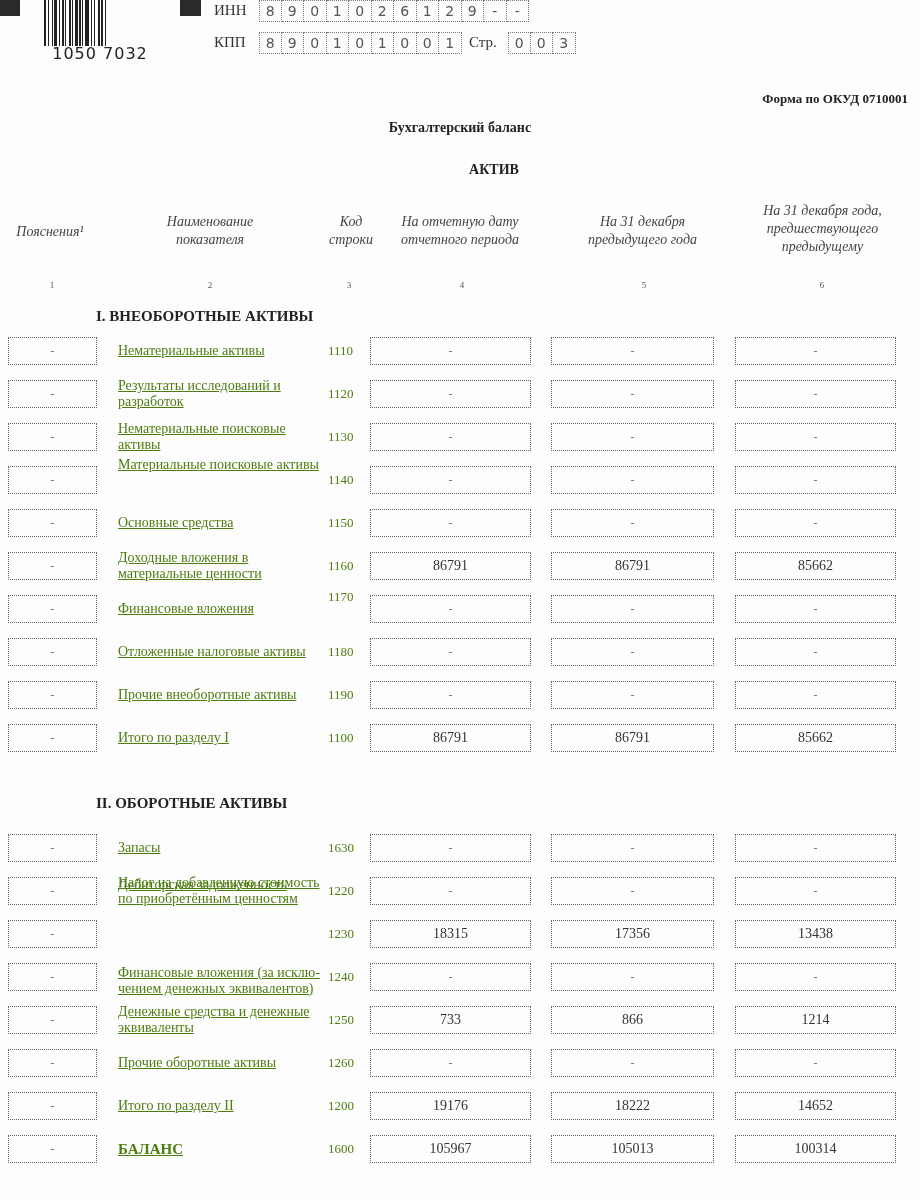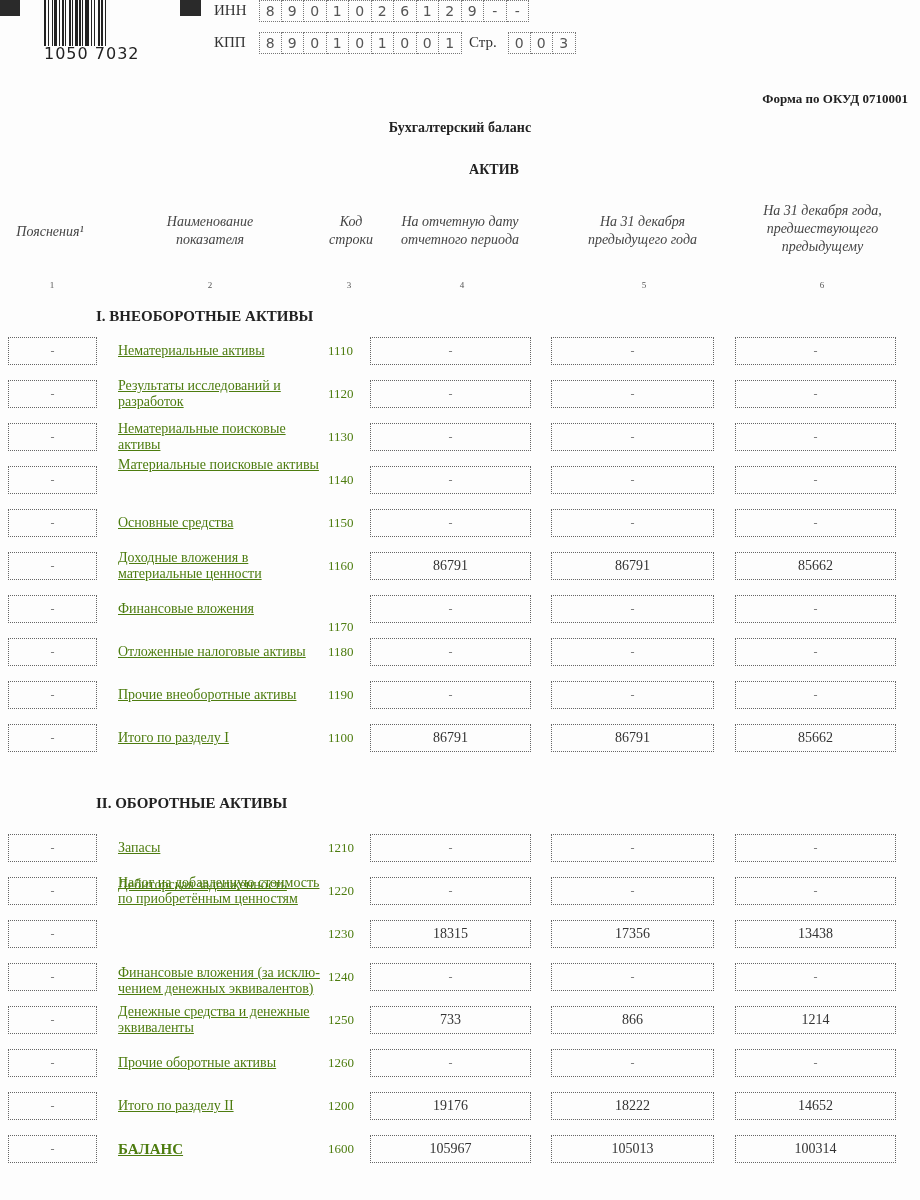--- a/index.html
+++ b/index.html
@@ -5,21 +5,21 @@
   html, body { margin:0; padding:0; }
   body {
     width:920px; height:1200px; position:relative; overflow:hidden;
     background:#fdfdfd; color:#222;
     font-family:"Liberation Serif", serif;
   }
   .abs { position:absolute; }
   .black-sq { background:#2a2a2a; }
   .barcode { left:44px; top:0; width:112px; height:46px; display:flex; align-items:stretch; }
   .barcode span { display:block; background:#222; height:100%; }
-  .barcode-num { left:44px; top:44px; width:112px; font-family:"DejaVu Sans", sans-serif; font-size:16px; letter-spacing:1px; color:#222; }
+  .barcode-num { left:44px; top:44px; width:112px; text-align:center; font-family:"DejaVu Sans", sans-serif; font-size:16px; letter-spacing:1px; color:#222; }
   .lbl { font-size:15px; color:#333; }
   .cells { display:flex; }
   .cell {
     width:22.5px; height:22px; box-sizing:border-box;
     border:1px dotted #777; border-left:none;
     text-align:center; line-height:21px;
     font-family:"DejaVu Sans", sans-serif; font-size:14px; color:#555;
   }
   .cells .cell:first-child { border-left:1px dotted #777; }
   .form-code { right:12px; top:91px; font-size:13px; font-weight:bold; }
@@ -170,21 +170,21 @@
     <div class="abs box dash" style="left:551px;top:509px;width:163px;">-</div>
     <div class="abs box dash" style="left:735px;top:509px;width:161px;">-</div>
     <div class="abs box dash" style="left:8px;top:552px;width:89px;">-</div>
     <div class="abs rname" style="top:549px;">Доходные вложения в материальные ценности</div>
     <div class="abs rcode" style="top:549px;">1160</div>
     <div class="abs box" style="left:370px;top:552px;width:161px;">86791</div>
     <div class="abs box" style="left:551px;top:552px;width:163px;">86791</div>
     <div class="abs box" style="left:735px;top:552px;width:161px;">85662</div>
     <div class="abs box dash" style="left:8px;top:595px;width:89px;">-</div>
     <div class="abs rname" style="top:592px;">Финансовые вложения</div>
-    <div class="abs rcode" style="top:610px;">1170</div>
+    <div class="abs rcode" style="top:580px;">1170</div>
     <div class="abs box dash" style="left:370px;top:595px;width:161px;">-</div>
     <div class="abs box dash" style="left:551px;top:595px;width:163px;">-</div>
     <div class="abs box dash" style="left:735px;top:595px;width:161px;">-</div>
     <div class="abs box dash" style="left:8px;top:638px;width:89px;">-</div>
     <div class="abs rname" style="top:635px;">Отложенные налоговые активы</div>
     <div class="abs rcode" style="top:635px;">1180</div>
     <div class="abs box dash" style="left:370px;top:638px;width:161px;">-</div>
     <div class="abs box dash" style="left:551px;top:638px;width:163px;">-</div>
     <div class="abs box dash" style="left:735px;top:638px;width:161px;">-</div>
     <div class="abs box dash" style="left:8px;top:681px;width:89px;">-</div>
@@ -194,21 +194,21 @@
     <div class="abs box dash" style="left:551px;top:681px;width:163px;">-</div>
     <div class="abs box dash" style="left:735px;top:681px;width:161px;">-</div>
     <div class="abs box dash" style="left:8px;top:724px;width:89px;">-</div>
     <div class="abs rname" style="top:721px;">Итого по разделу I</div>
     <div class="abs rcode" style="top:721px;">1100</div>
     <div class="abs box" style="left:370px;top:724px;width:161px;">86791</div>
     <div class="abs box" style="left:551px;top:724px;width:163px;">86791</div>
     <div class="abs box" style="left:735px;top:724px;width:161px;">85662</div>
     <div class="abs box dash" style="left:8px;top:834px;width:89px;">-</div>
     <div class="abs rname" style="top:831px;">Запасы</div>
-    <div class="abs rcode" style="top:831px;">1210</div>
+    <div class="abs rcode" style="top:831px;">1630</div>
     <div class="abs box dash" style="left:370px;top:834px;width:161px;">-</div>
     <div class="abs box dash" style="left:551px;top:834px;width:163px;">-</div>
     <div class="abs box dash" style="left:735px;top:834px;width:161px;">-</div>
     <div class="abs box dash" style="left:8px;top:877px;width:89px;">-</div>
     <div class="abs rname" style="top:874px;">Налог на добавленную стоимость по приобретённым ценностям</div>
     <div class="abs rcode" style="top:874px;">1220</div>
     <div class="abs box dash" style="left:370px;top:877px;width:161px;">-</div>
     <div class="abs box dash" style="left:551px;top:877px;width:163px;">-</div>
     <div class="abs box dash" style="left:735px;top:877px;width:161px;">-</div>
     <div class="abs box dash" style="left:8px;top:920px;width:89px;">-</div>

